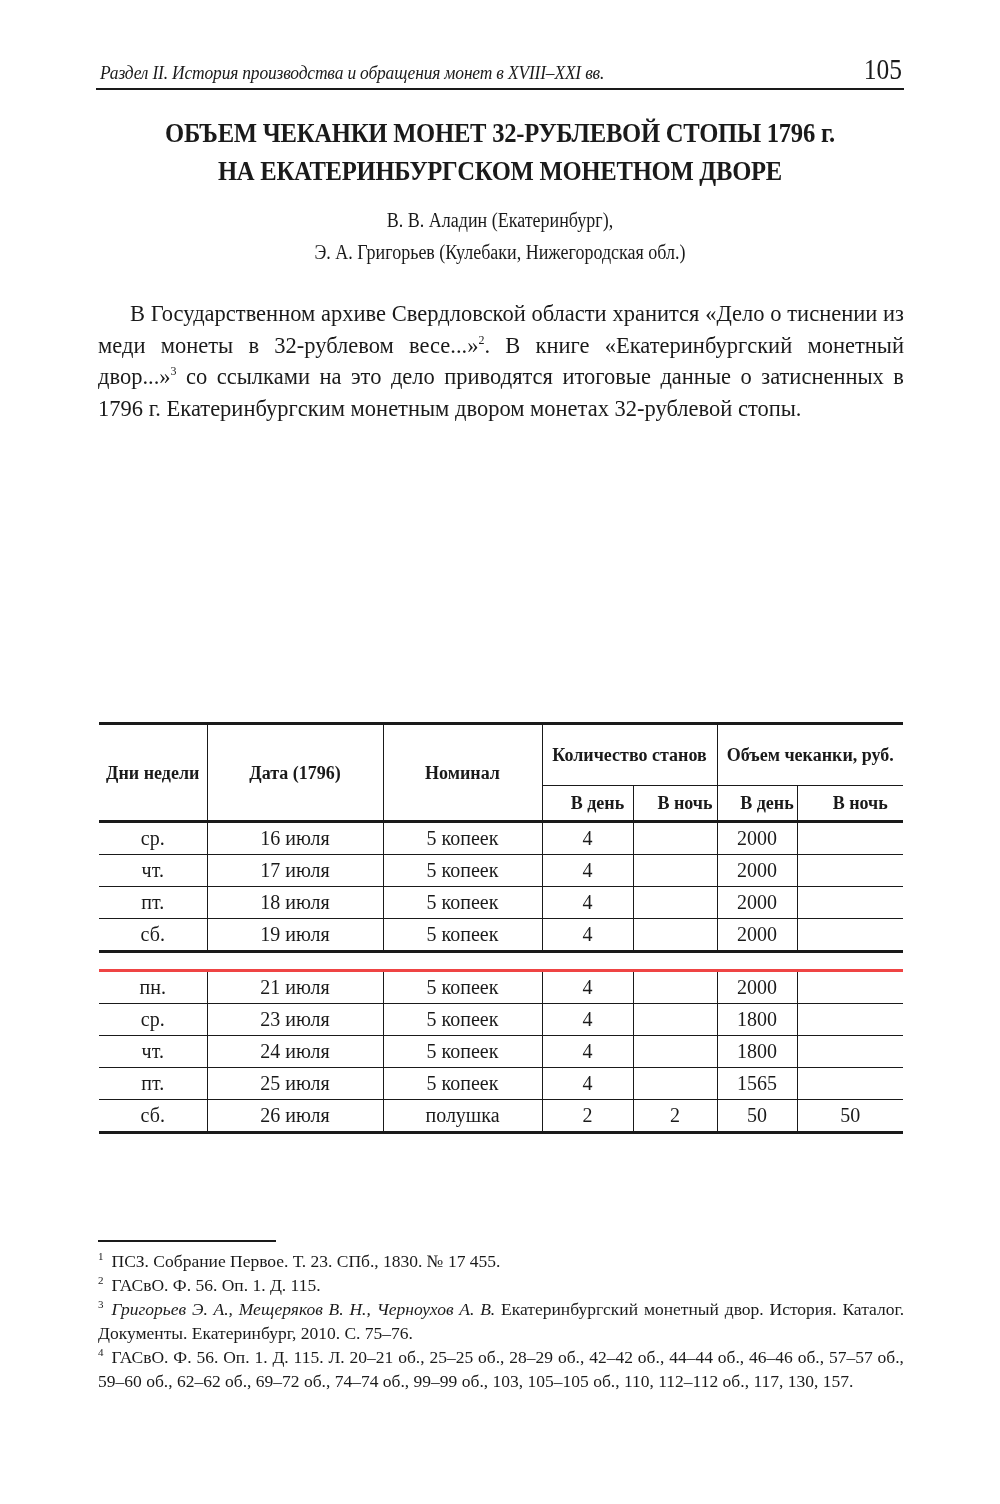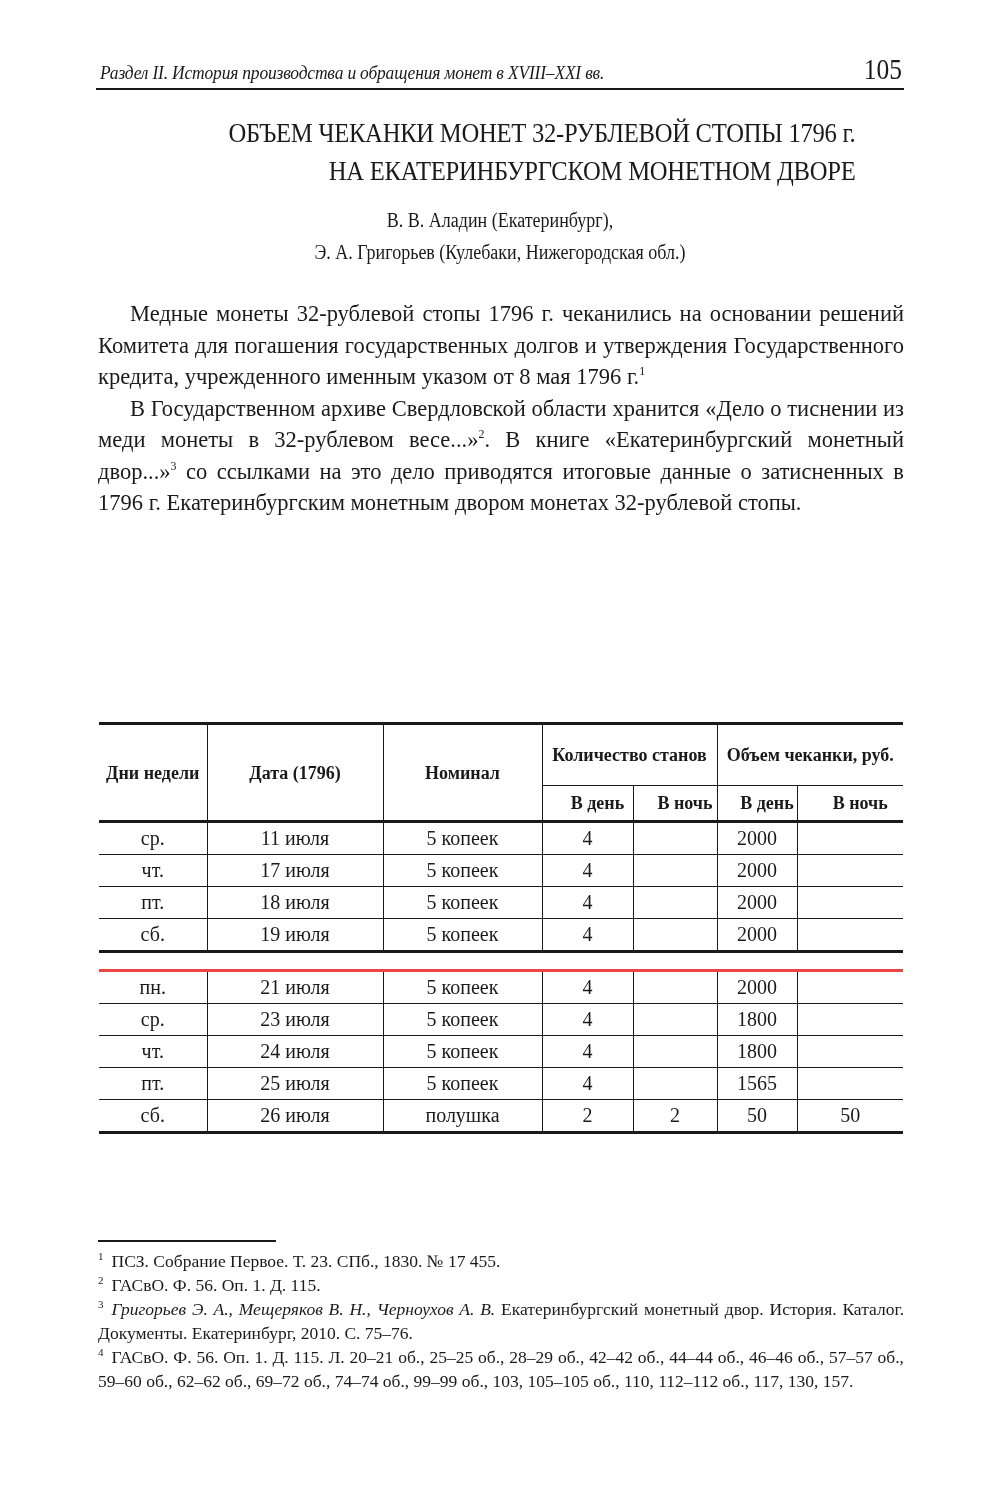--- a/index.html
+++ b/index.html
@@ -40,22 +40,22 @@
       bottom: 2px;
       font-size: 30px;
       transform: scaleX(0.85);
       transform-origin: right bottom;
     }
     .article-title {
       position: absolute;
       left: 96px;
       top: 114px;
       width: 808px;
-      text-align: right;
-      font-weight: normal;
+      text-align: center;
+      font-weight: bold;
       font-size: 28px;
       line-height: 38px;
       letter-spacing: -0.3px;
     }
     .article-title .line {
       display: block;
       transform: scaleX(0.88);
       transform-origin: center;
       white-space: nowrap;
     }
@@ -173,21 +173,20 @@
   <span class="line">ОБЪЕМ ЧЕКАНКИ МОНЕТ 32-РУБЛЕВОЙ СТОПЫ 1796 г.</span>
   <span class="line">НА ЕКАТЕРИНБУРГСКОМ МОНЕТНОМ ДВОРЕ</span>
 </div>
 
 <div class="authors">
   <span class="line">В. В. Аладин (Екатеринбург),</span>
   <span class="line">Э. А. Григорьев (Кулебаки, Нижегородская обл.)</span>
 </div>
 
 <div class="body-text">
-  <p><span>Медные монеты 32-рублевой стопы 1796 г. чеканились на основании решений Комитета для погашения государственных долгов и утверждения Государственного кредита, учрежденного именным указом от 8 мая 1796 г.</span><sup>1</sup></p>
   <p><span>В Государственном архиве Свердловской области хранится «Дело о тиснении из меди монеты в 32-рублевом весе...»</span><sup>2</sup><span>. В книге «Екатеринбургский монетный двор...»</span><sup>3</sup><span> со ссылками на это дело приводятся итоговые данные о затисненных в 1796 г. Екатеринбургским монетным двором монетах 32-рублевой стопы.</span></p>
 </div>
 
 <div class="table-wrap">
   <table class="mint">
     <colgroup>
       <col style="width:108px">
       <col style="width:176px">
       <col style="width:159px">
       <col style="width:91px">
@@ -206,21 +205,21 @@
       <tr class="h2">
         <th>В день</th>
         <th>В ночь</th>
         <th>В день</th>
         <th>В ночь</th>
       </tr>
     </thead>
     <tbody>
       <tr>
         <td>ср.</td>
-        <td>11 июля</td>
+        <td>16 июля</td>
         <td>5 копеек</td>
         <td>4</td>
         <td></td>
         <td>2000</td>
         <td></td>
       </tr>
       <tr>
         <td>чт.</td>
         <td>17 июля</td>
         <td>5 копеек</td>

